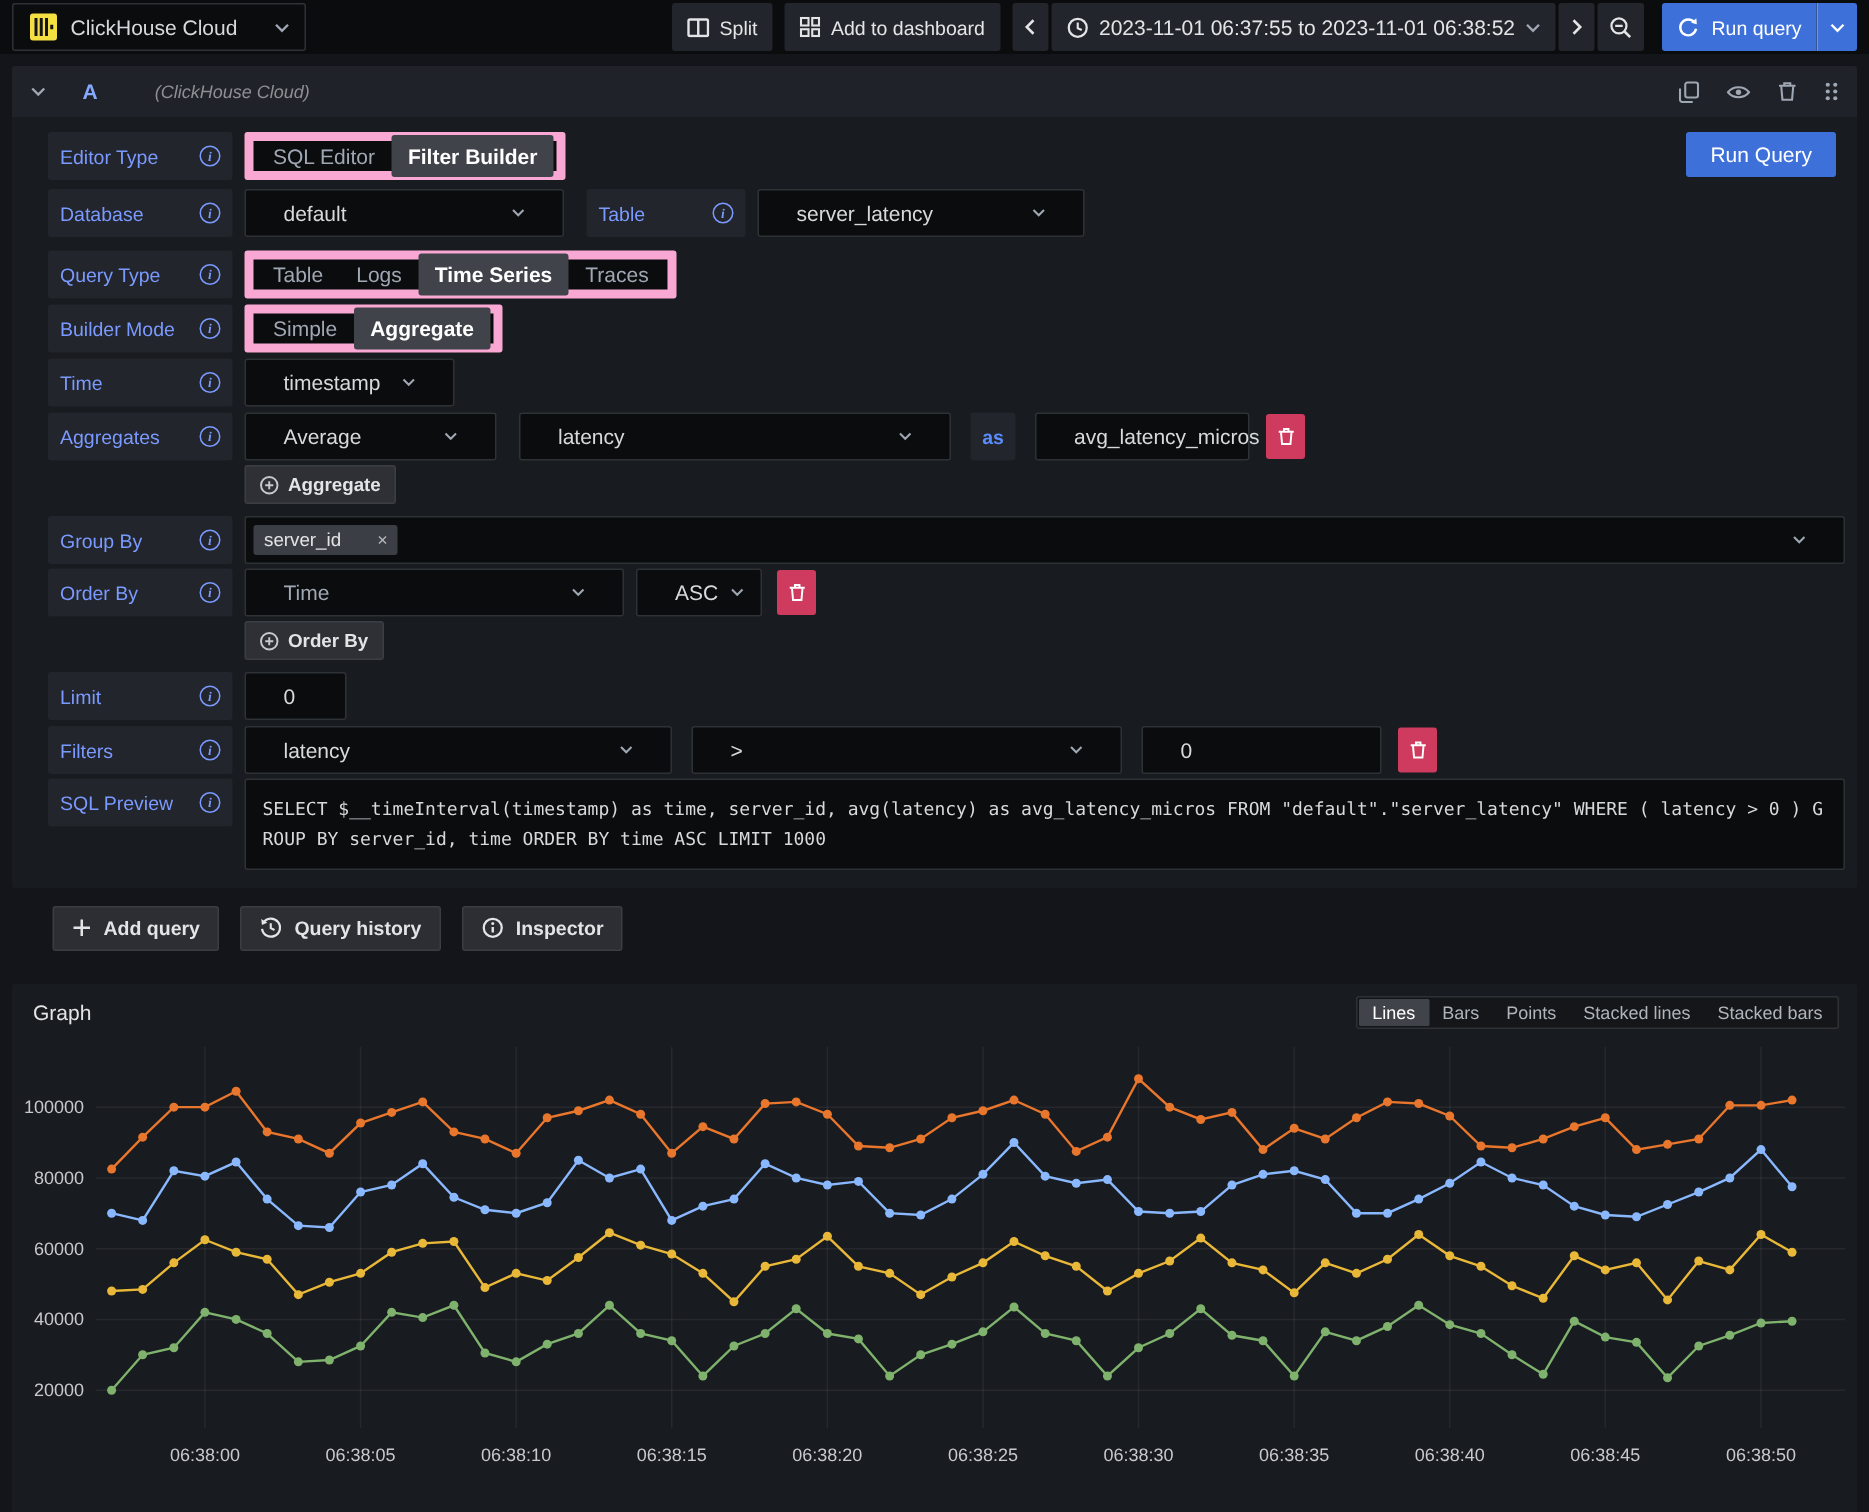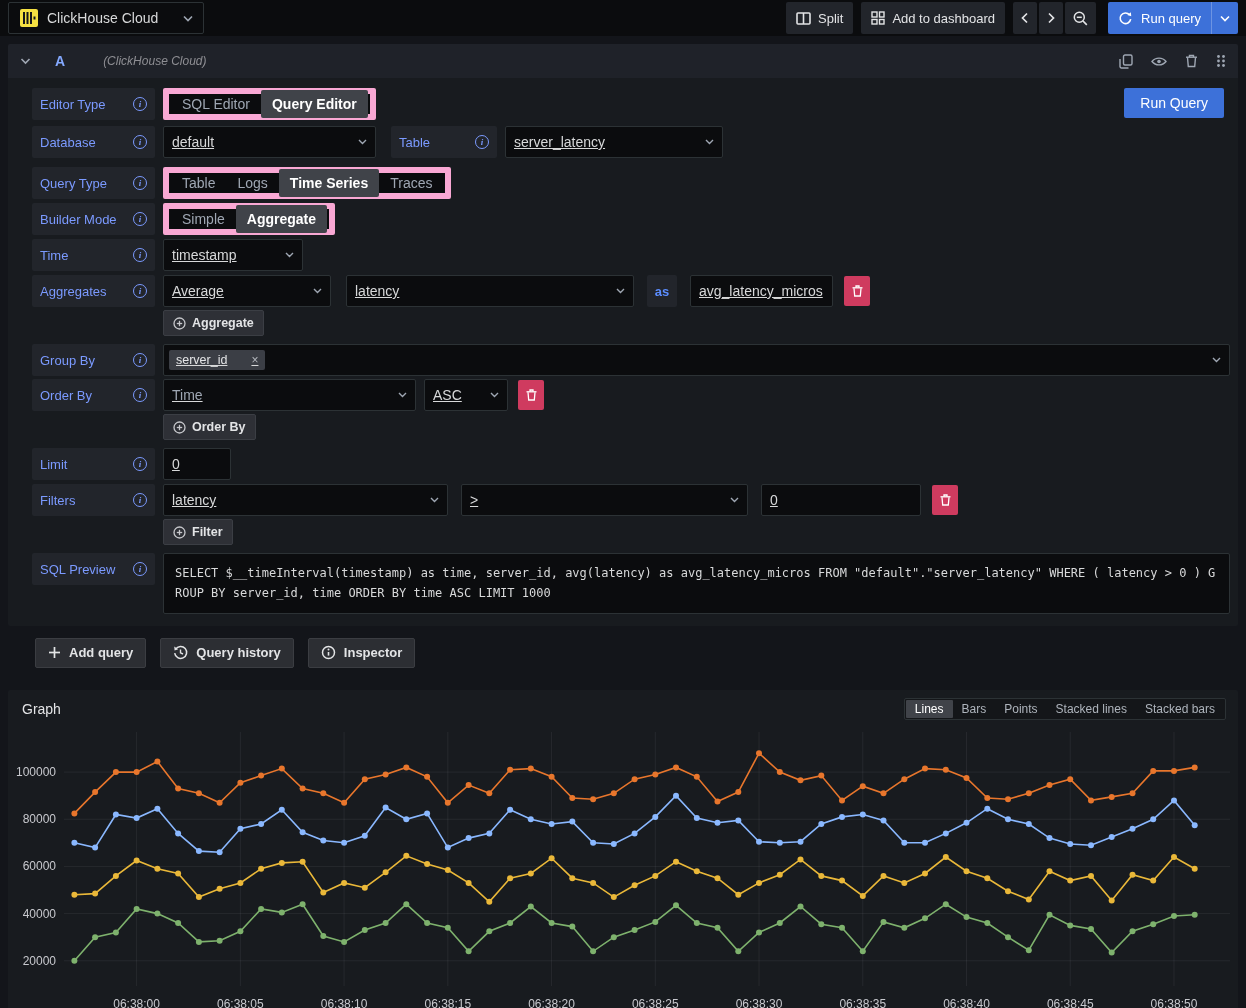--- a/index.html
+++ b/index.html
@@ -55,23 +55,22 @@
   .q-body { position:relative; padding:10px 8px 12px 24px; }
   .row { display:flex; align-items:flex-start; gap:8px; margin-bottom:6px; }
   .row.sub { margin-left:131px; margin-bottom:8px; }
   .lbl {
     width:123px; min-width:123px; height:32px; background:#22252b; border-radius:2px;
     display:flex; align-items:center; justify-content:space-between; padding:0 8px;
     color:#7b9aff; font-size:13px; font-weight:500;
   }
   .sel, .inp {
     height:32px; background:#0b0c0e; border:1px solid #2c3235; border-radius:2px;
-    display:flex; align-items:center; padding:0 8px; font-size:14px; color:#d8d9da;
+    display:flex; align-items:center; padding:0 25px; font-size:14px; color:#d8d9da;
     cursor:pointer;
-    text-decoration:underline;
   }
   .sel { justify-content:space-between; }
   .sel .chev { color:#9fa7b3; margin-left:8px; }
   .placeholder { color:#9fa7b3; }
   .toggle {
     display:inline-flex; align-items:center; height:32px; background:#0b0c0e;
     border:6px solid #f9a8d4; border-radius:2px; padding:2px;
   }
   .tog-item {
     padding:4px 11px; font-size:14px; color:#9fa7b3; border-radius:2px; cursor:pointer;
@@ -181,20 +180,34 @@
     </div>
 
     <div class="time-group">
       <div class="tb-btn tb-sq">
         <span class="icon">
           <svg width="8" height="12">
               <polyline points="6,1.5 1.5,6 6,10.5" fill="none" stroke="#e3e4e6" stroke-width="1.7"></polyline>
             </svg>
         </span>
       </div>
+      <div class="tb-btn">
+        <span class="icon">
+          <svg width="15" height="15">
+              <circle cx="7.5" cy="7.5" r="6" fill="none" stroke="#e3e4e6" stroke-width="1.5"></circle>
+              <polyline points="7.5,4 7.5,7.8 10.2,9" fill="none" stroke="#e3e4e6" stroke-width="1.4"></polyline>
+            </svg>
+        </span>
+        <span style="font-size:14px; font-weight:500;">2023-11-01 06:37:55 to 2023-11-01 06:38:52</span>
+        <span class="icon">
+          <svg width="10" height="7">
+              <polyline points="1,1.5 5,5.5 9,1.5" fill="none" stroke="#9fa7b3" stroke-width="1.6"></polyline>
+            </svg>
+        </span>
+      </div>
       <div class="tb-btn tb-sq">
         <span class="icon">
           <svg width="8" height="12">
               <polyline points="2,1.5 6.5,6 2,10.5" fill="none" stroke="#e3e4e6" stroke-width="1.7"></polyline>
             </svg>
         </span>
       </div>
       <div class="tb-btn tb-sq">
         <span class="icon">
           <svg width="15" height="15">
@@ -272,21 +285,21 @@
       <span>Run Query</span>
     </div>
 
     <div class="row">
       <div class="lbl">
         <span>Editor Type</span>
           <span class="info-icon"></span>
       </div>
       <div class="toggle">
         <span class="tog-item">SQL Editor</span>
-        <span class="tog-item active">Query Editor</span>
+        <span class="tog-item active">Filter Builder</span>
       </div>
     </div>
 
     <div class="row" style="margin-bottom:9px;">
       <div class="lbl">
         <span>Database</span>
           <span class="info-icon"></span>
       </div>
       <div class="sel" style="width:213px;">
         <span>default</span>
@@ -488,32 +501,20 @@
       </div>
       <div class="inp" style="width:160px; margin-left:5px;">
         <span>0</span>
       </div>
       <div class="del-btn" style="margin-left:3px;">
         <svg width="11" height="12">
             <line x1="0.5" y1="2.8" x2="10.5" y2="2.8" stroke="#fff" stroke-width="1.3"></line>
             <path d="M4 2.6V1h3v1.6" fill="none" stroke="#fff" stroke-width="1.3"></path>
             <path d="M2 3.2l.7 7.8h5.6l.7-7.8" fill="none" stroke="#fff" stroke-width="1.3"></path>
           </svg>
-      </div>
-    </div>
-    <div class="row sub">
-      <div class="add-btn">
-        <span class="icon">
-          <svg width="13" height="13">
-              <circle cx="6.5" cy="6.5" r="5.5" fill="none" stroke="#c7c8cc" stroke-width="1.3"></circle>
-              <line x1="6.5" y1="3.8" x2="6.5" y2="9.2" stroke="#c7c8cc" stroke-width="1.3"></line>
-              <line x1="3.8" y1="6.5" x2="9.2" y2="6.5" stroke="#c7c8cc" stroke-width="1.3"></line>
-            </svg>
-        </span>
-        <span>Filter</span>
       </div>
     </div>
 
     <div class="row" style="margin-bottom:0;">
       <div class="lbl">
         <span>SQL Preview</span>
           <span class="info-icon"></span>
       </div>
       <div class="sql-box">SELECT $__timeInterval(timestamp) as time, server_id, avg(latency) as avg_latency_micros FROM "default"."server_latency" WHERE ( latency &gt; 0 ) GROUP BY server_id, time ORDER BY time ASC LIMIT 1000</div>
     </div>

